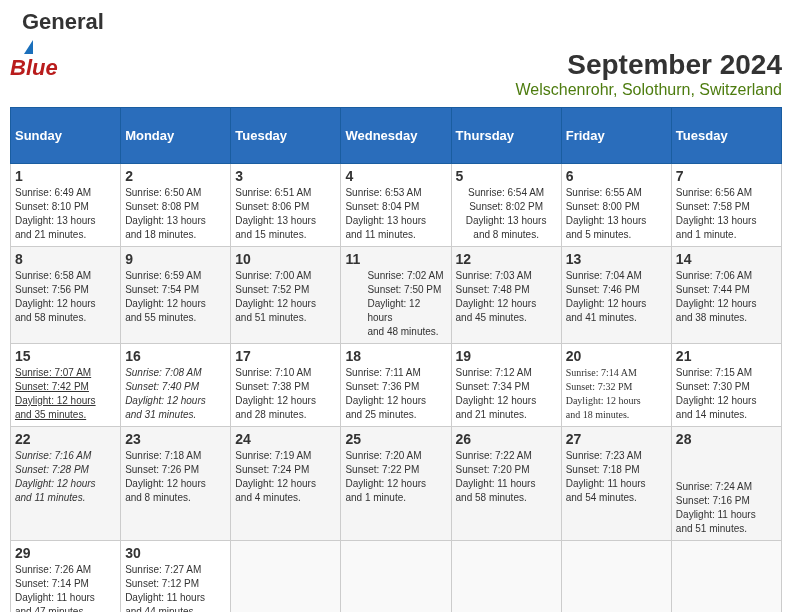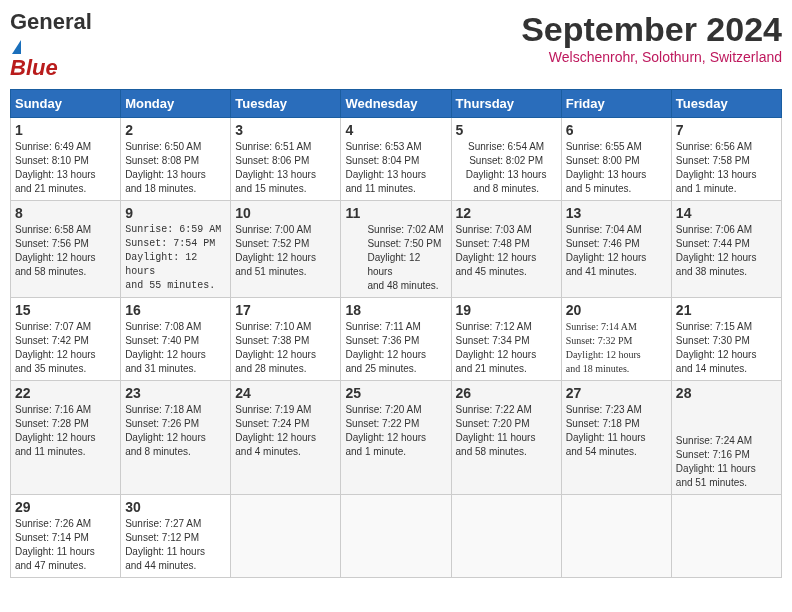--- a/index.html
+++ b/index.html
@@ -17,39 +17,40 @@
       margin-bottom: 8px;
     }
     .logo-wrapper {
       position: relative;
       width: 90px;
     }
     .title-block {
       text-align: right;
     }
     .title-month {
-      font-size: 34px;
+      font-size: 28px;
       font-weight: bold;
       color: #333;
+      margin-top: 39px;
     }
     .title-location {
-      font-size: 14px;
-      color: #be185d;
+      font-size: 16px;
+      color: #4d7c0f;
     }
     table {
       width: 100%;
       border-collapse: collapse;
       table-layout: fixed;
     }
     thead tr th {
       background-color: #2a6dbb;
       color: #fff;
       font-size: 13px;
       font-weight: bold;
-      padding: 6px 4px;
+      padding: 20px 4px;
       text-align: left;
       border: 1px solid #1a5da0;
     }
     tbody tr td {
       vertical-align: top;
       border: 1px solid #ccc;
       padding: 4px 4px;
       font-size: 10px;
       color: #333;
       height: 80px;
@@ -71,21 +72,21 @@
     }
     td.empty {
       background: #f9f9f9;
     }
   </style>
 </head>
 <body>
 
 <div class="header">
   <div class="logo-wrapper">
-    <div style="font-size:22px; font-weight:bold; line-height:1.1;">
+    <div style="font-size:22px; font-weight:bold; line-height:1.1;margin-left:12px;">
       <span style="color:#333;">General</span><span style="display:inline-block;width:0;height:0;border-left:9px solid transparent;border-bottom:14px solid #1a6fbb;margin-left:2px;vertical-align:middle;"></span>
     </div>
     <div style="font-size:22px; font-weight:bold; color:#b91c1c; line-height:1.1; margin-top:-2px;font-style:italic;">
       <span>Blue</span>
     </div>
   </div>
   <div class="title-block">
     <div class="title-month">September 2024</div>
     <div class="title-location">Welschenrohr, Solothurn, Switzerland</div>
   </div>
@@ -158,21 +159,21 @@
       <tr>
         <td>
           <span class="day-number">8</span>
           <div class="cell-text" style="white-space: pre-line;">Sunrise: 6:58 AM
 Sunset: 7:56 PM
 Daylight: 12 hours
 and 58 minutes.</div>
         </td>
         <td>
           <span class="day-number">9</span>
-          <div class="cell-text" style="white-space: pre-line; font-family: Liberation Mono, monospace;">Sunrise: 6:59 AM
+          <div class="cell-text" style="white-space: pre-line;">Sunrise: 6:59 AM
 Sunset: 7:54 PM
 Daylight: 12 hours
 and 55 minutes.</div>
         </td>
         <td>
           <span class="day-number">10</span>
           <div class="cell-text" style="white-space: pre-line;">Sunrise: 7:00 AM
 Sunset: 7:52 PM
 Daylight: 12 hours
 and 51 minutes.</div>
@@ -202,28 +203,28 @@
           <span class="day-number">14</span>
           <div class="cell-text" style="white-space: pre-line;">Sunrise: 7:06 AM
 Sunset: 7:44 PM
 Daylight: 12 hours
 and 38 minutes.</div>
         </td>
       </tr>
       <tr>
         <td>
           <span class="day-number">15</span>
-          <div class="cell-text" style="white-space: pre-line;">Sunrise: 7:07 AM
+          <div class="cell-text" style="white-space: pre-line; text-decoration: underline;">Sunrise: 7:07 AM
 Sunset: 7:42 PM
 Daylight: 12 hours
 and 35 minutes.</div>
         </td>
         <td>
           <span class="day-number">16</span>
-          <div class="cell-text" style="white-space: pre-line;">Sunrise: 7:08 AM
+          <div class="cell-text" style="white-space: pre-line; font-style: italic;">Sunrise: 7:08 AM
 Sunset: 7:40 PM
 Daylight: 12 hours
 and 31 minutes.</div>
         </td>
         <td>
           <span class="day-number">17</span>
           <div class="cell-text" style="white-space: pre-line;">Sunrise: 7:10 AM
 Sunset: 7:38 PM
 Daylight: 12 hours
 and 28 minutes.</div>
@@ -253,21 +254,21 @@
           <span class="day-number">21</span>
           <div class="cell-text" style="white-space: pre-line;">Sunrise: 7:15 AM
 Sunset: 7:30 PM
 Daylight: 12 hours
 and 14 minutes.</div>
         </td>
       </tr>
       <tr>
         <td>
           <span class="day-number">22</span>
-          <div class="cell-text" style="white-space: pre-line;">Sunrise: 7:16 AM
+          <div class="cell-text" style="white-space: pre-line; font-style: italic;">Sunrise: 7:16 AM
 Sunset: 7:28 PM
 Daylight: 12 hours
 and 11 minutes.</div>
         </td>
         <td>
           <span class="day-number">23</span>
           <div class="cell-text" style="white-space: pre-line;">Sunrise: 7:18 AM
 Sunset: 7:26 PM
 Daylight: 12 hours
 and 8 minutes.</div>

